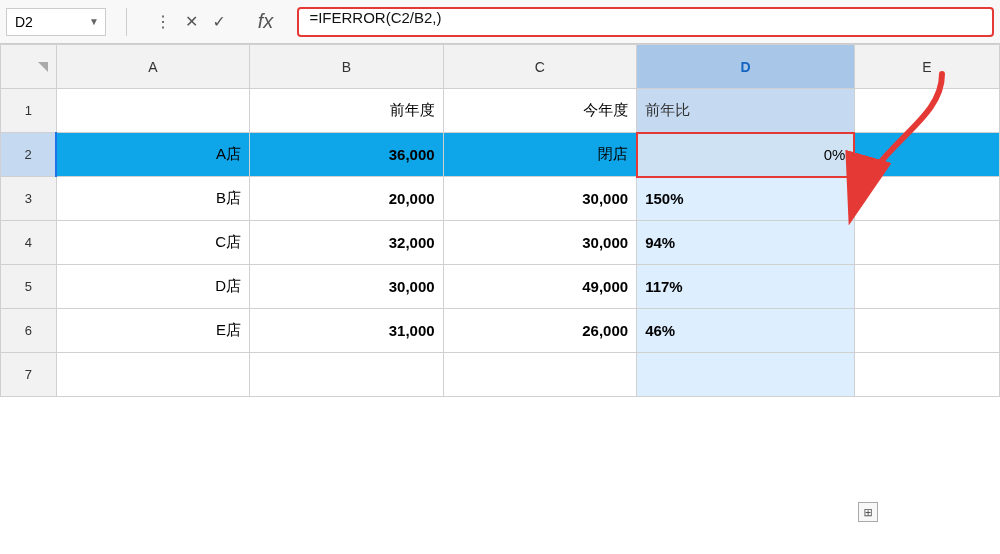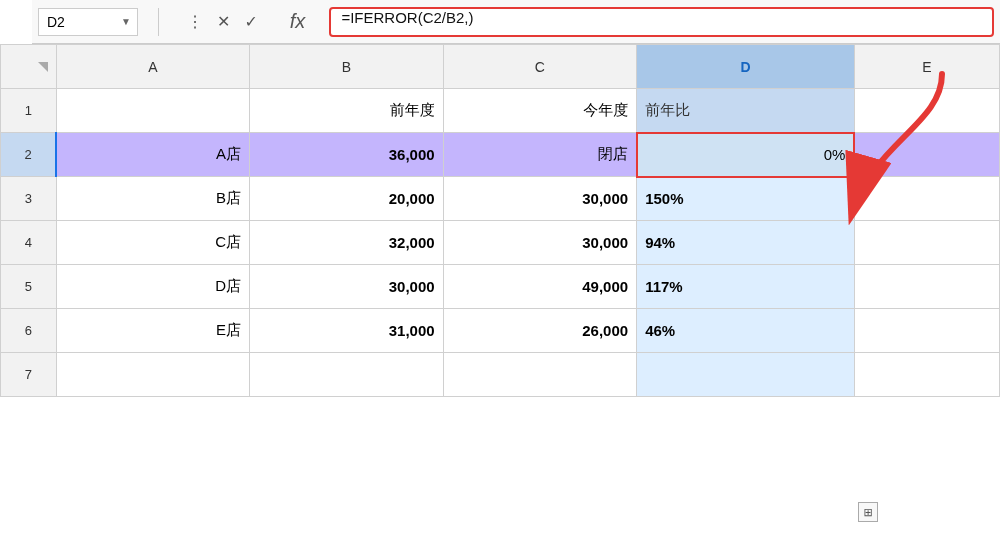--- a/index.html
+++ b/index.html
@@ -14,21 +14,20 @@
 
     
     .formula-bar {
       display: flex;
       align-items: center;
       height: 44px;
       border-bottom: 1px solid #ccc;
       background: #f8f8f8;
       padding: 0 6px;
       gap: 16px;
-      margin-left: 32px;
     }
     .cell-name-box {
       width: 100px;
       height: 28px;
       border: 1px solid #ccc;
       display: flex;
       align-items: center;
       padding: 0 8px;
       font-size: 14px;
       background: #fff;
@@ -130,21 +129,21 @@
 
     
     .col-d-header {
       background: #a8c7e8 !important;
       color: #1565c0 !important;
       font-weight: bold !important;
     }
 
     
     .row2-cell {
-      background: #c4b5fd;
+      background: #0ea5e9;
     }
 
     
     .col-d-cell {
       background: #ddeeff;
       text-align: left;
       margin-top: 33px;
     }
 
     .top-corner-cell {

